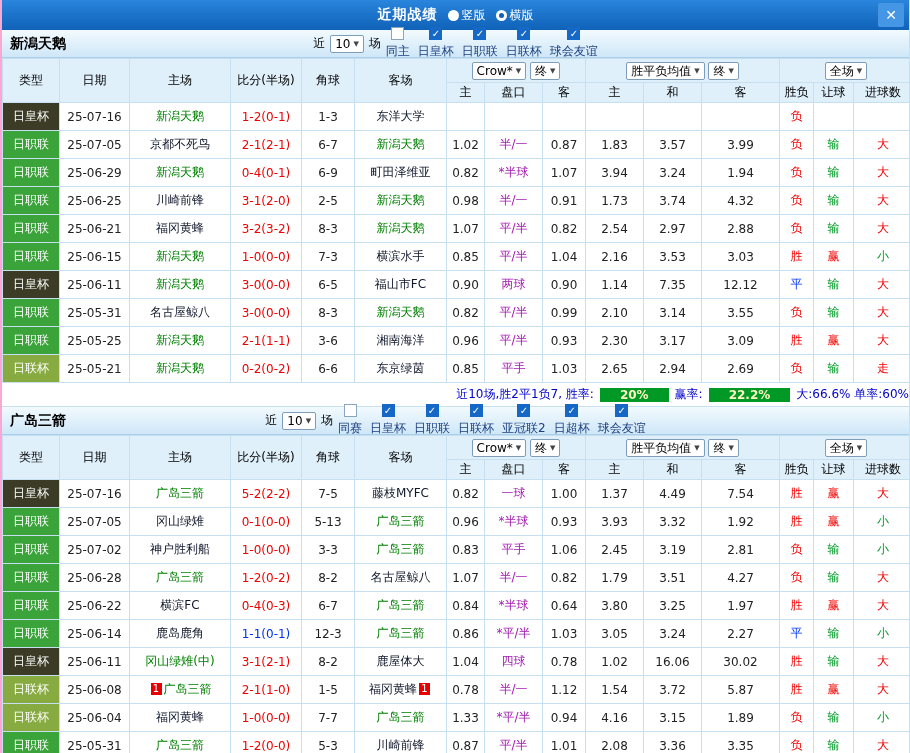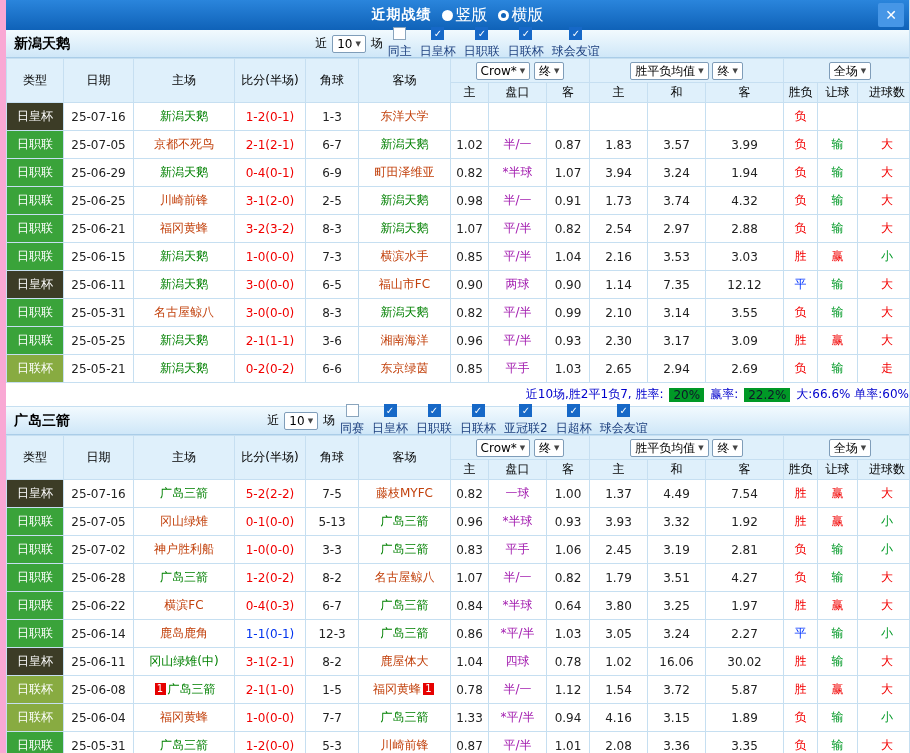--- a/index.html
+++ b/index.html
@@ -1,23 +1,23 @@
 <!DOCTYPE html>
 <html><head>
 <meta charset="utf-8">
 <style>
   * { box-sizing: border-box; margin: 0; padding: 0; }
   html,body { background:#fff; }
   body { font-family:"DejaVu Sans", sans-serif; }
-  .app { width:910px; height:753px; overflow:hidden; background:#fff; border-left:6px solid #f9a8d4; border-right:1px solid #c6dff1; }
+  .app { width:910px; height:753px; overflow:hidden; background:#fff; border-left:2px solid #f9a8d4; border-right:1px solid #c6dff1; }
 
   
   .topbar { height:30px; background:linear-gradient(#2a85dc,#0f62b8); display:flex; align-items:center; justify-content:center; position:relative; color:#fff; }
   .topbar .title { font-weight:bold; font-size:14px; letter-spacing:1px; }
-  .radio-item { display:inline-flex; align-items:center; margin-left:10px; font-size:16px; cursor:pointer; }
+  .radio-item { display:inline-flex; align-items:center; margin-left:10px; font-size:12px; cursor:pointer; }
   .radio { width:11px; height:11px; border-radius:50%; background:#fff; display:inline-block; margin-right:3px; position:relative; }
   .radio-item.on .radio::after { content:""; position:absolute; left:3px; top:3px; width:5px; height:5px; border-radius:50%; background:#0f62b8; }
   .close-btn { position:absolute; right:5px; top:3px; width:26px; height:24px; background:#4696e6; color:#fff; display:flex; align-items:center; justify-content:center; font-size:14px; font-weight:bold; border-radius:2px; cursor:pointer; }
 
   
   .section-bar { height:28px; background:linear-gradient(#f2fafe,#cfe7f8); border-bottom:1px solid #aacde8; display:flex; align-items:center; justify-content:center; position:relative; }
   .team-name { position:absolute; left:8px; font-weight:bold; font-size:14px; color:#000; }
   .filter-group { display:flex; align-items:center; gap:5px; font-size:12px; color:#000; }
   .cb-list { display:inline-flex; align-items:center; gap:8px; }
   .cb-item { display:inline-flex; align-items:center; gap:3px; cursor:pointer;flex-direction:column; }
@@ -34,32 +34,32 @@
   thead th { background:#dff0fb; font-weight:normal; color:#000; height:24px; }
   thead tr.sub th { height:20px; }
   .dd-cell { padding:1px; }
   tbody td { height:28px; background:#fff; }
 
   .t-cup    { background:#3c3c26 !important; color:#fff; }
   .t-league { background:#3aa33a !important; color:#fff; }
   .t-lcup   { background:#88ab41 !important; color:#fff; }
 
   .self { color:#008000; cursor:pointer; }
-  .opp  { color:#c2410c; cursor:pointer; }
+  .opp  { color:#0f172a; cursor:pointer; }
   .score-red  { color:#f00000; cursor:pointer; }
   .score-blue { color:#0033ee; cursor:pointer; }
   .hcap { color:#a21caf; }
   .res-red   { color:#f20000; }
   .res-green { color:#009926; }
   .res-blue  { color:#0033ff; }
   .red-card { display:inline-block; background:#e60000; color:#fff; font-size:10px; line-height:12px; width:11px; height:12px; margin:0 2px; vertical-align:1px; }
 
   
   .summary { height:24px; display:flex; align-items:center; justify-content:flex-end; gap:6px; font-size:12px; color:#0000cc; background:#fff; border-bottom:1px solid #c6dff1; }
-  .rate-badge { background:#009926; color:#0f172a; padding:0 4px; font-weight:normal; }
+  .rate-badge { background:#009926; color:#fef9c3; padding:0 20px; font-weight:bold; }
 </style>
 </head>
 <body>
 
 <div class="app">
 
   <div class="topbar">
     <span class="title">近期战绩</span>
     <span class="radio-item">
       <span class="radio"></span>

